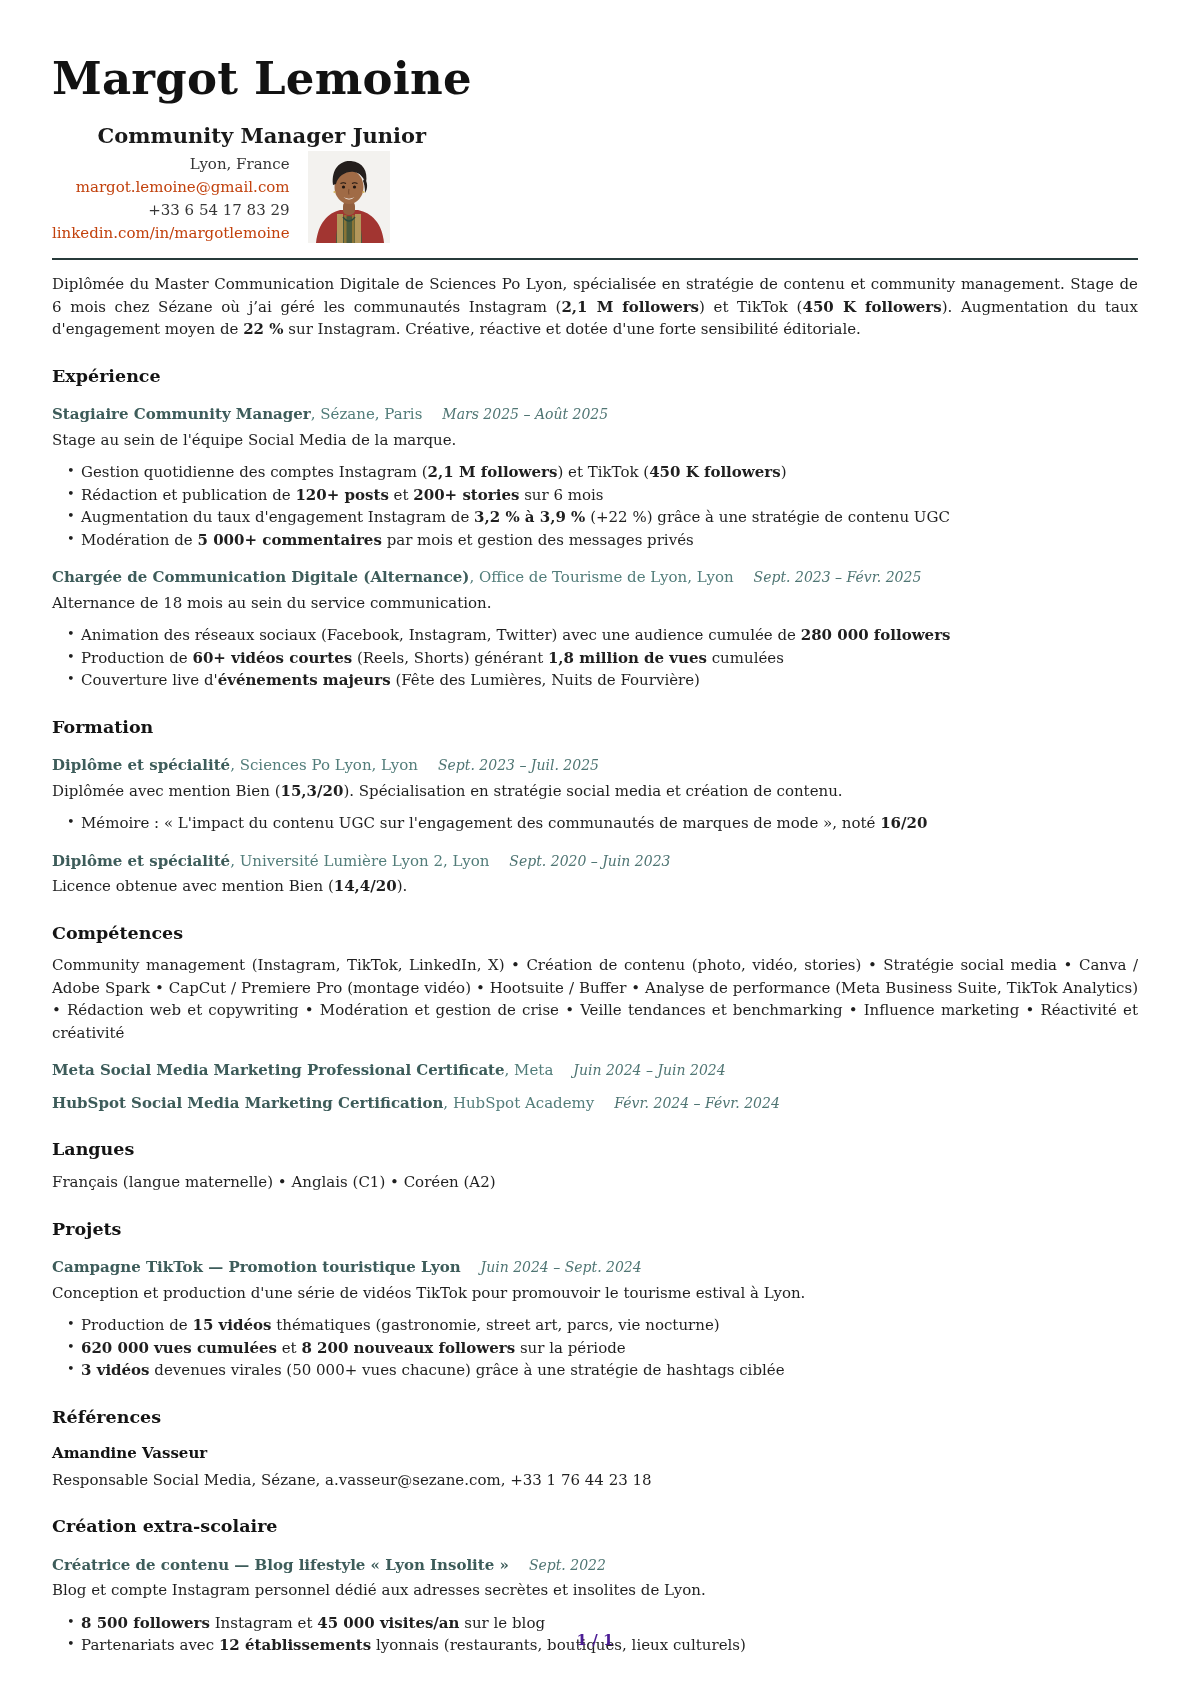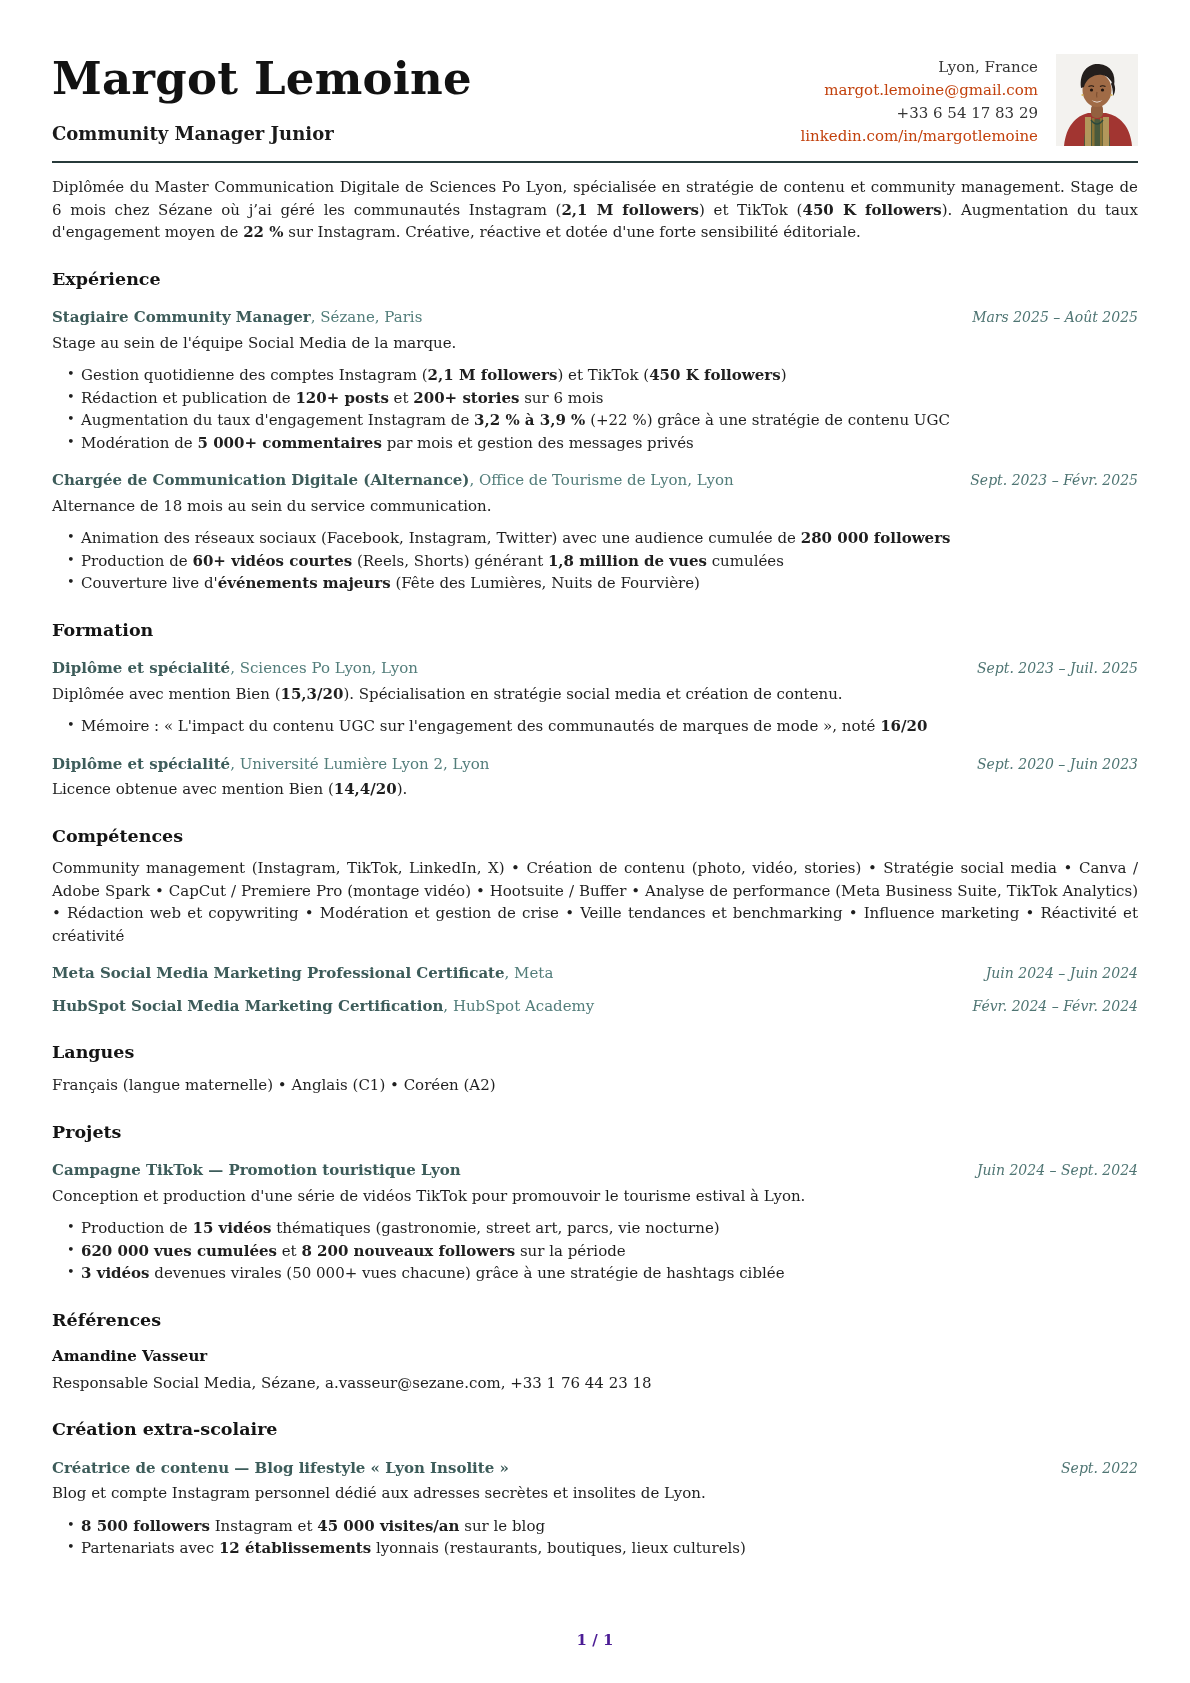--- a/index.html
+++ b/index.html
@@ -7,32 +7,32 @@
     width:1190px;height:1683px;
     background:#ffffff;
     position:relative;
     font-family:"DejaVu Serif","Liberation Serif",serif;
     font-size:15px;line-height:1.5;
     color:#1f1f1f;
     -webkit-font-smoothing:antialiased;
   }
   .page{padding:54px 52px 0 52px;position:relative;}
   
-  .header{display:flex;justify-content:space-between;align-items:flex-start;}
+  .header{display:flex;justify-content:space-between;align-items:flex-start;flex-direction:column;}
   .name{font-size:45px;line-height:1.1;font-weight:700;color:#121212;letter-spacing:.2px;margin:0;}
-  .subtitle{font-weight:700;font-size:18px;color:#1a1a1a;margin-top:16px;}
+  .subtitle{font-weight:700;font-size:21px;color:#1a1a1a;margin-top:16px;text-align:center;}
   .header-right{display:flex;gap:18px;align-items:flex-start;}
   .contact{display:flex;flex-direction:column;align-items:flex-end;font-size:15px;line-height:23px;color:#353535;margin-top:2px;}
   .contact .link{color:#c2410c;text-decoration:none;cursor:pointer;}
   .photo{width:82px;height:92px;flex:0 0 auto;overflow:hidden;background:#f3f2ef;}
   .rule{height:2px;background:#273a3a;margin-top:13px;}
   
   .summary{margin:13px 0 0;text-align:justify;}
   .sec{font-size:17.5px;font-weight:700;color:#141414;margin:24px 0 2px;line-height:1.35;}
-  .ehead{display:flex;justify-content:space-between;align-items:baseline;margin-top:15px;}
+  .ehead{display:flex;align-items:baseline;margin-top:15px;}
   .etitle{min-width:0;}
   .strong{font-weight:700;color:#3d5c5a;}
   .org{color:#527d7a;}
   .edate{font-style:italic;font-size:14px;color:#4f7573;white-space:nowrap;margin-left:20px;}
   .edesc{margin:3px 0 0;}
   .bullets{list-style:none;margin:10px 0 0;padding:0;}
   .bullets li{position:relative;padding-left:29px;margin-top:0;}
   .bullets li::before{content:"•";position:absolute;left:15px;top:0;font-size:13px;color:#1f1f1f;}
   .para{margin:9px 0 0;text-align:justify;}
   .refname{font-weight:700;color:#141414;margin-top:13px;}

